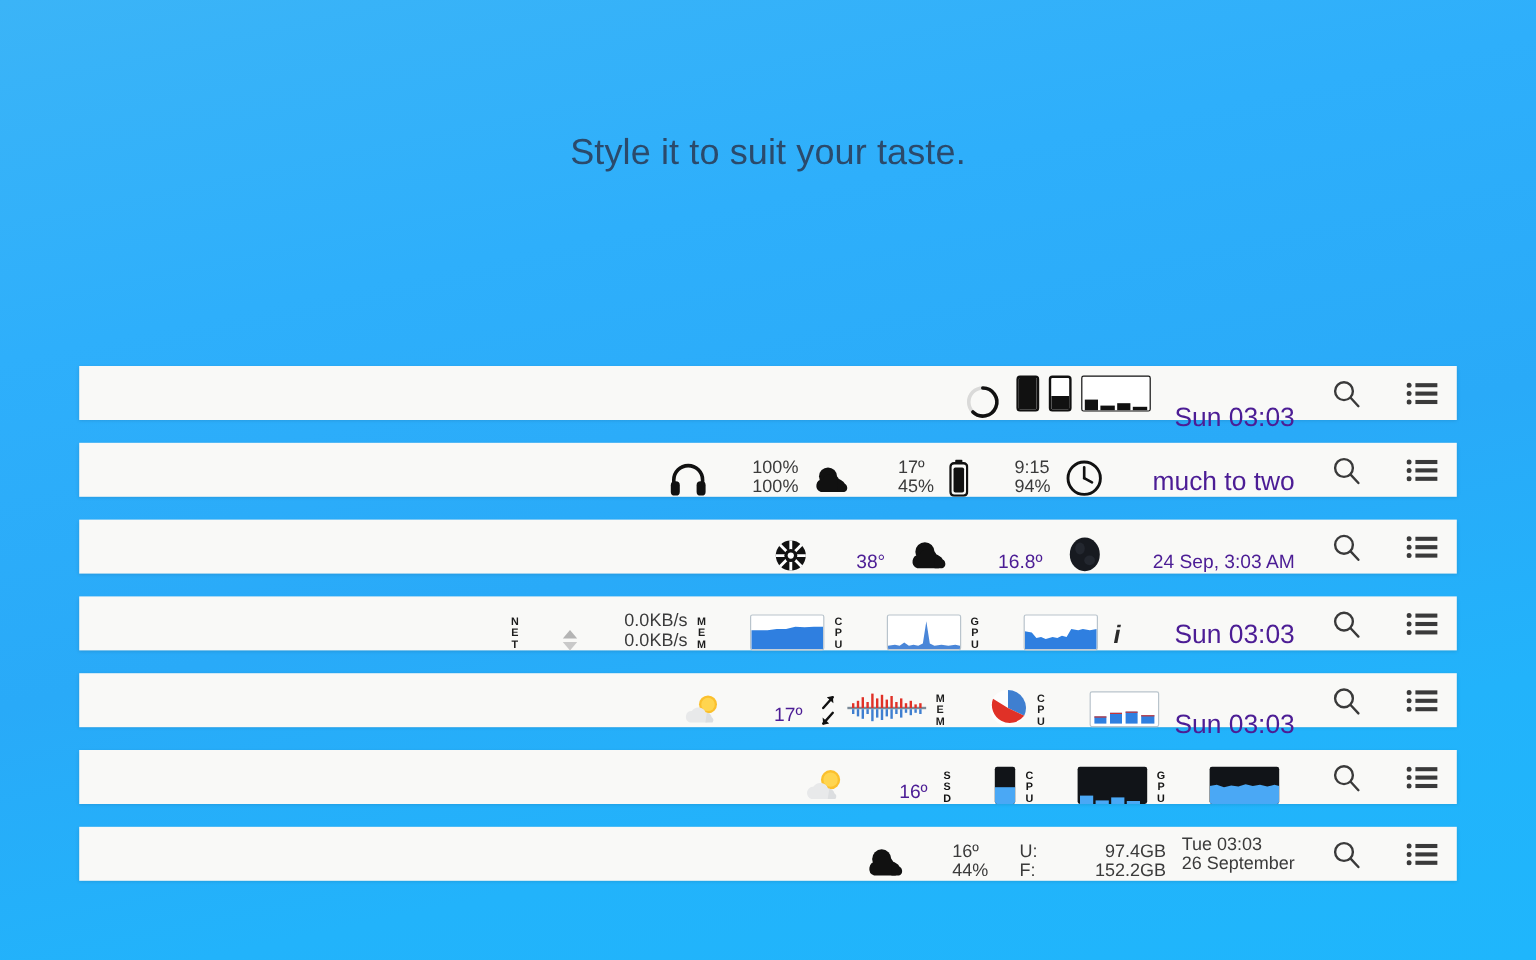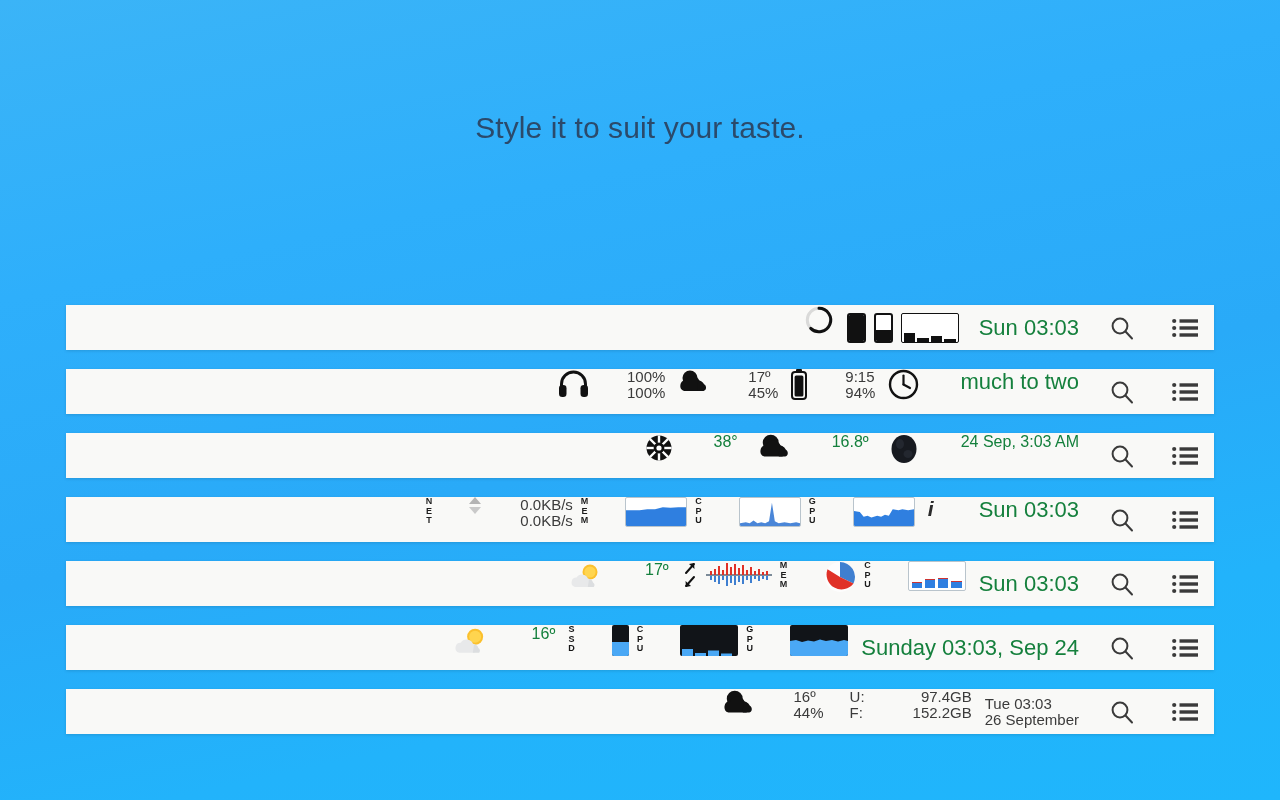--- a/index.html
+++ b/index.html
@@ -28,37 +28,37 @@
     height: 45px;
     background: #f9f9f7;
     margin-bottom: 19px;
     display: flex;
     align-items: center;
     justify-content: flex-end;
     box-shadow: 0 1px 3px rgba(0,0,0,0.13);
     padding-right: 16px;
     color: #3a3a3a;
   }
-  .grp { display: flex; align-items: flex-start; height: 100%; gap: 16px; }
+  .grp { display: flex; align-items: flex-end; height: 100%; gap: 16px; }
   .gap { width: 13px; }
   .gap-s { width: 8px; }
   .gap-l { width: 20px; }
 
   
   .stack {
     display: flex; flex-direction: column;
     justify-content: center;
     line-height: 16px;
     font-size: 15px;
     color: #3b3b3b;
   }
   .stack.right { text-align: right; }
   .stack .ln { white-space: nowrap; }
 
-  .clocktext { font-size: 22px; color: #15803d; white-space: nowrap; }
+  .clocktext { font-size: 22px; color: #4c1d95; white-space: nowrap; margin-top: 40px; }
   .clocktext.sm { font-size: 16px; }
   .date2 {
     display: flex; flex-direction: column; justify-content: space-between;
     font-size: 15px; line-height: 16px; color: #3b3b3b; white-space: nowrap;
   }
 
   
   .vlabel {
     display: flex; flex-direction: column; justify-content: center;
     align-items: center;
@@ -528,21 +528,20 @@
         <span>U</span>
       </div>
       <div style="width:5px"></div>
       <div class="darkpanel">
         <svg viewBox="0 0 58 31" preserveAspectRatio="none">
           <path d="M0 16 L6 15 L12 17 L18 15.5 L24 16.5 L30 14.5 L36 16 L42 15 L48 16.5 L54 15 L58 16 L58 31 L0 31 Z" fill="#4aa8f5"></path>
         </svg>
       </div>
     </div>
     <div class="gap"></div>
-    <div class="clocktext">Sunday 03:03, Sep 24</div>
     <div class="sysicons">
       <svg class="searchicon" viewBox="0 0 26 26">
         <circle cx="11" cy="11" r="7.4" fill="none" stroke="#3a3a3a" stroke-width="2"></circle>
         <line x1="16.5" y1="16.5" x2="23" y2="23.5" stroke="#3a3a3a" stroke-width="2" stroke-linecap="round"></line>
       </svg>
       <svg class="listicon" viewBox="0 0 26 20">
         <circle cx="2.2" cy="3" r="2.1" fill="#3a3a3a"></circle>
           <rect x="7.5" y="1.3" width="18.5" height="3.4" fill="#3a3a3a"></rect>
         <circle cx="2.2" cy="10" r="2.1" fill="#3a3a3a"></circle>
           <rect x="7.5" y="8.3" width="18.5" height="3.4" fill="#3a3a3a"></rect>

